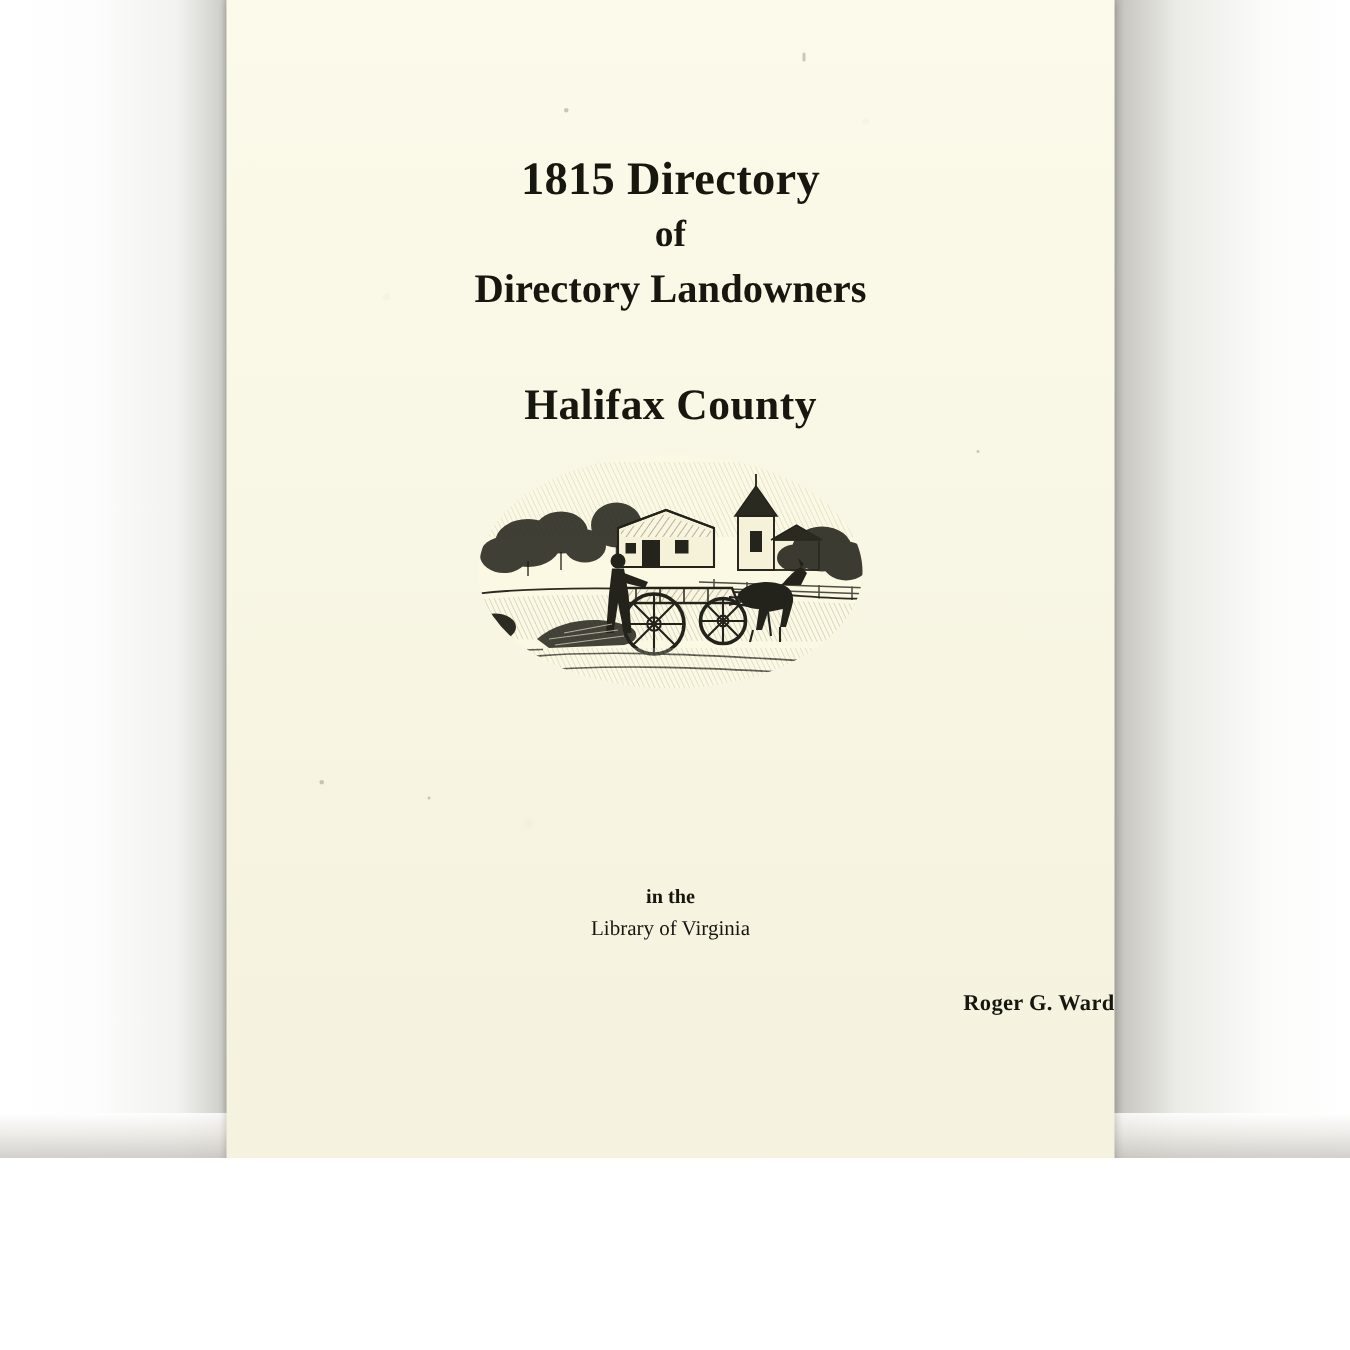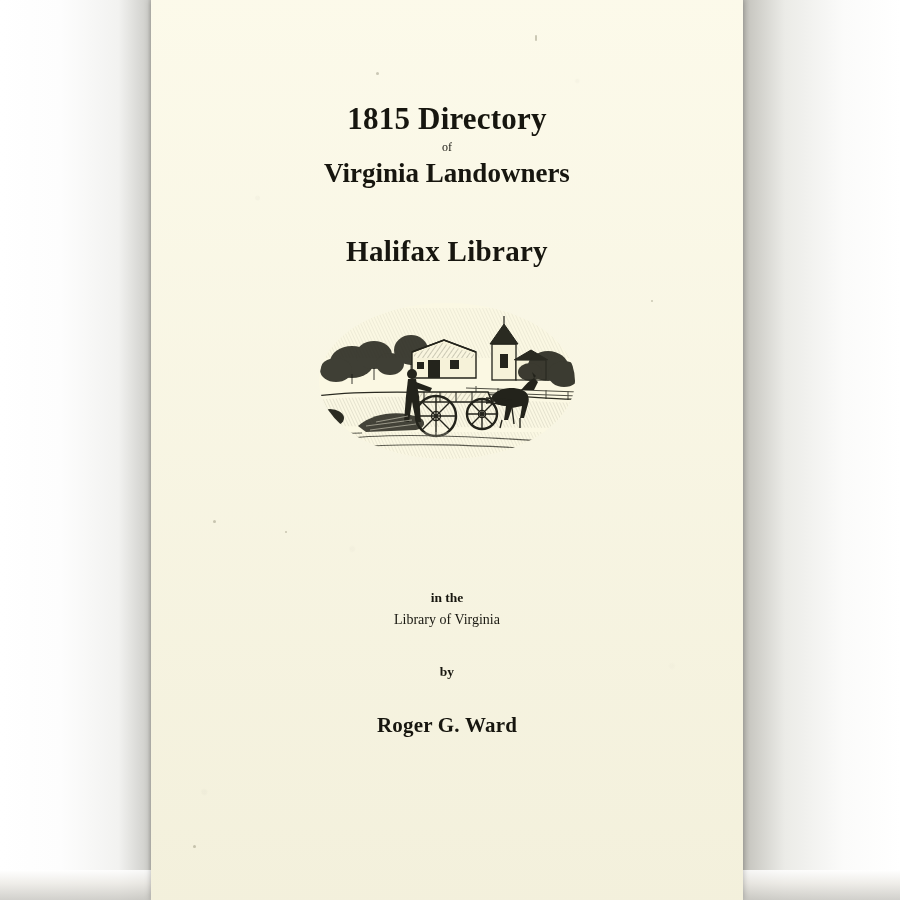--- a/index.html
+++ b/index.html
@@ -3,21 +3,21 @@
 <meta charset="utf-8">
 <style>
   html, body {
     margin: 0;
     padding: 0;
     background: #ffffff;
   }
   #page {
     position: relative;
     width: 900px;
-    height: 900px;
+    height: 772px;
     background: #ffffff;
     overflow: hidden;
   }
   
   .scan-bg {
     position: absolute;
     left: 0; top: 0;
     width: 900px; height: 900px;
     background: #ffffff;
   }
@@ -76,22 +76,22 @@
   }
 
   .title-block { position: absolute; left: 0; right: 0; top: 100px; }
   .t-main {
     font-size: 31px;
     font-weight: bold;
     letter-spacing: .2px;
     line-height: 1.22;
   }
   .t-of {
-    font-size: 12px;
-    font-weight: normal;
+    font-size: 25px;
+    font-weight: bold;
     line-height: 1.5;
   }
   .t-sub {
     font-size: 27px;
     font-weight: bold;
     line-height: 1.3;
   }
   .t-county {
     font-size: 29px;
     font-weight: bold;
@@ -124,24 +124,25 @@
     font-size: 14px;
     font-weight: normal;
     margin-top: 6px;
   }
   .imp-by {
     font-size: 13.5px;
     font-weight: bold;
     margin-top: 36px;
   }
   .imp-author {
-    font-size: 21px;
+    font-size: 15px;
     font-weight: bold;
     margin-top: 33px;
     letter-spacing: .2px;
+    text-align: right;
   }
   .speck {
     position: absolute;
     background: rgba(90,85,60,.30);
     border-radius: 50%;
     z-index: 3;
   }
 </style>
 </head>
 <body>
@@ -151,22 +152,22 @@
   <div class="edge-left"></div>
   <div class="edge-right"></div>
   <div class="edge-bottom"></div>
 
   <div class="cover">
     <div class="cover-inner">
 
       <div class="title-block">
         <div class="t-main">1815 Directory</div>
         <div class="t-of">of</div>
-        <div class="t-sub">Virginia Landowners</div>
-        <div class="t-county">Halifax Library</div>
+        <div class="t-sub">Directory Landowners</div>
+        <div class="t-county">Halifax County</div>
       </div>
 
       <div class="illo">
         <svg viewBox="0 0 262 162" width="262" height="162" aria-hidden="true">
           <defs>
             <clipPath id="oval">
               <ellipse cx="131" cy="81" rx="128" ry="78"></ellipse>
             </clipPath>
             <pattern id="hatch" width="4" height="4" patternUnits="userSpaceOnUse" patternTransform="rotate(35)">
               <rect width="4" height="4" fill="#fbf8e3"></rect>
@@ -291,21 +292,20 @@
             <g fill="#2b2b22">
               <ellipse cx="14" cy="118" rx="14" ry="9"></ellipse>
             </g>
           </g>
         </svg>
       </div>
 
       <div class="imprint">
         <div class="imp-2">in the</div>
         <div class="imp-3">Library of Virginia</div>
-        <div class="imp-by">by</div>
         <div class="imp-author">Roger G. Ward</div>
       </div>
 
       <div class="speck" style="left:384px;top:35px;width:2px;height:6px;border-radius:1px;"></div>
       <div class="speck" style="left:225px;top:72px;width:3px;height:3px;"></div>
       <div class="speck" style="left:62px;top:520px;width:3px;height:3px;"></div>
       <div class="speck" style="left:134px;top:531px;width:2px;height:2px;"></div>
       <div class="speck" style="left:42px;top:845px;width:3px;height:3px;"></div>
       <div class="speck" style="left:500px;top:300px;width:2px;height:2px;"></div>
     </div>

